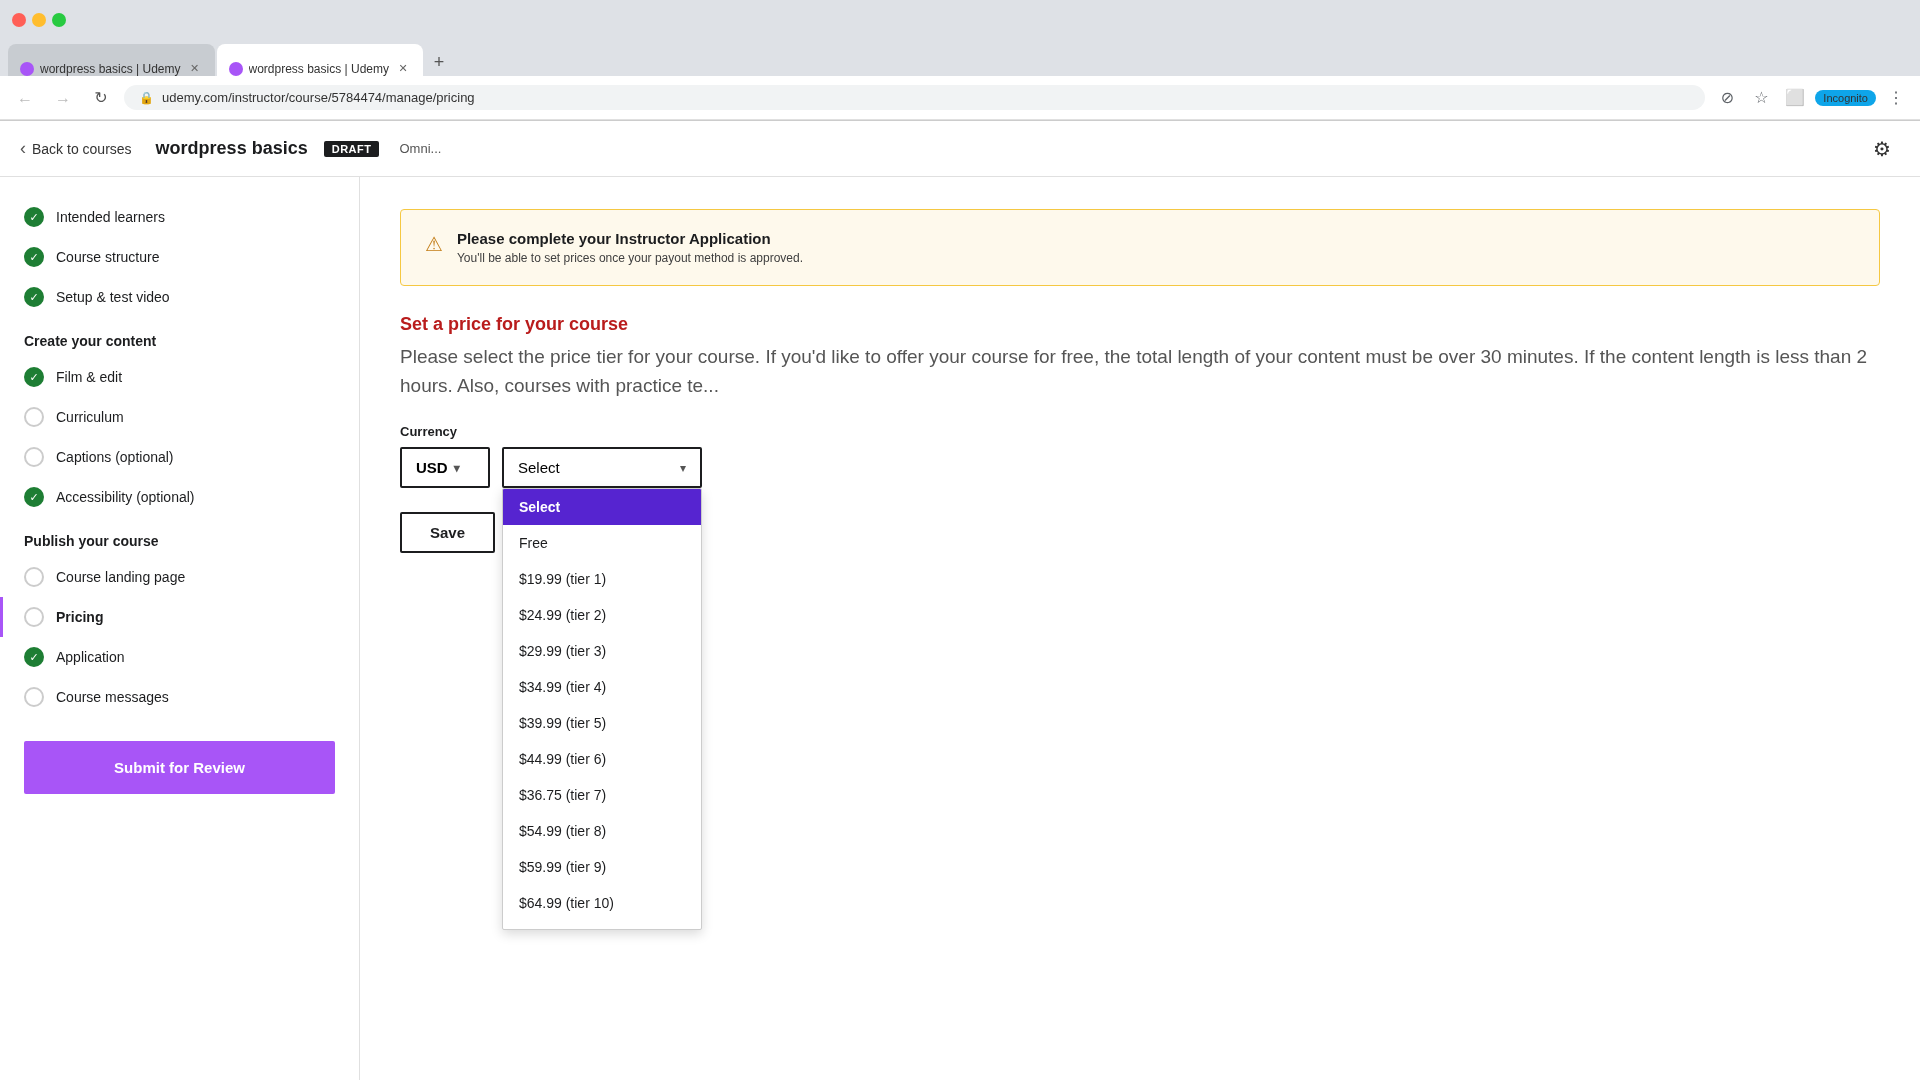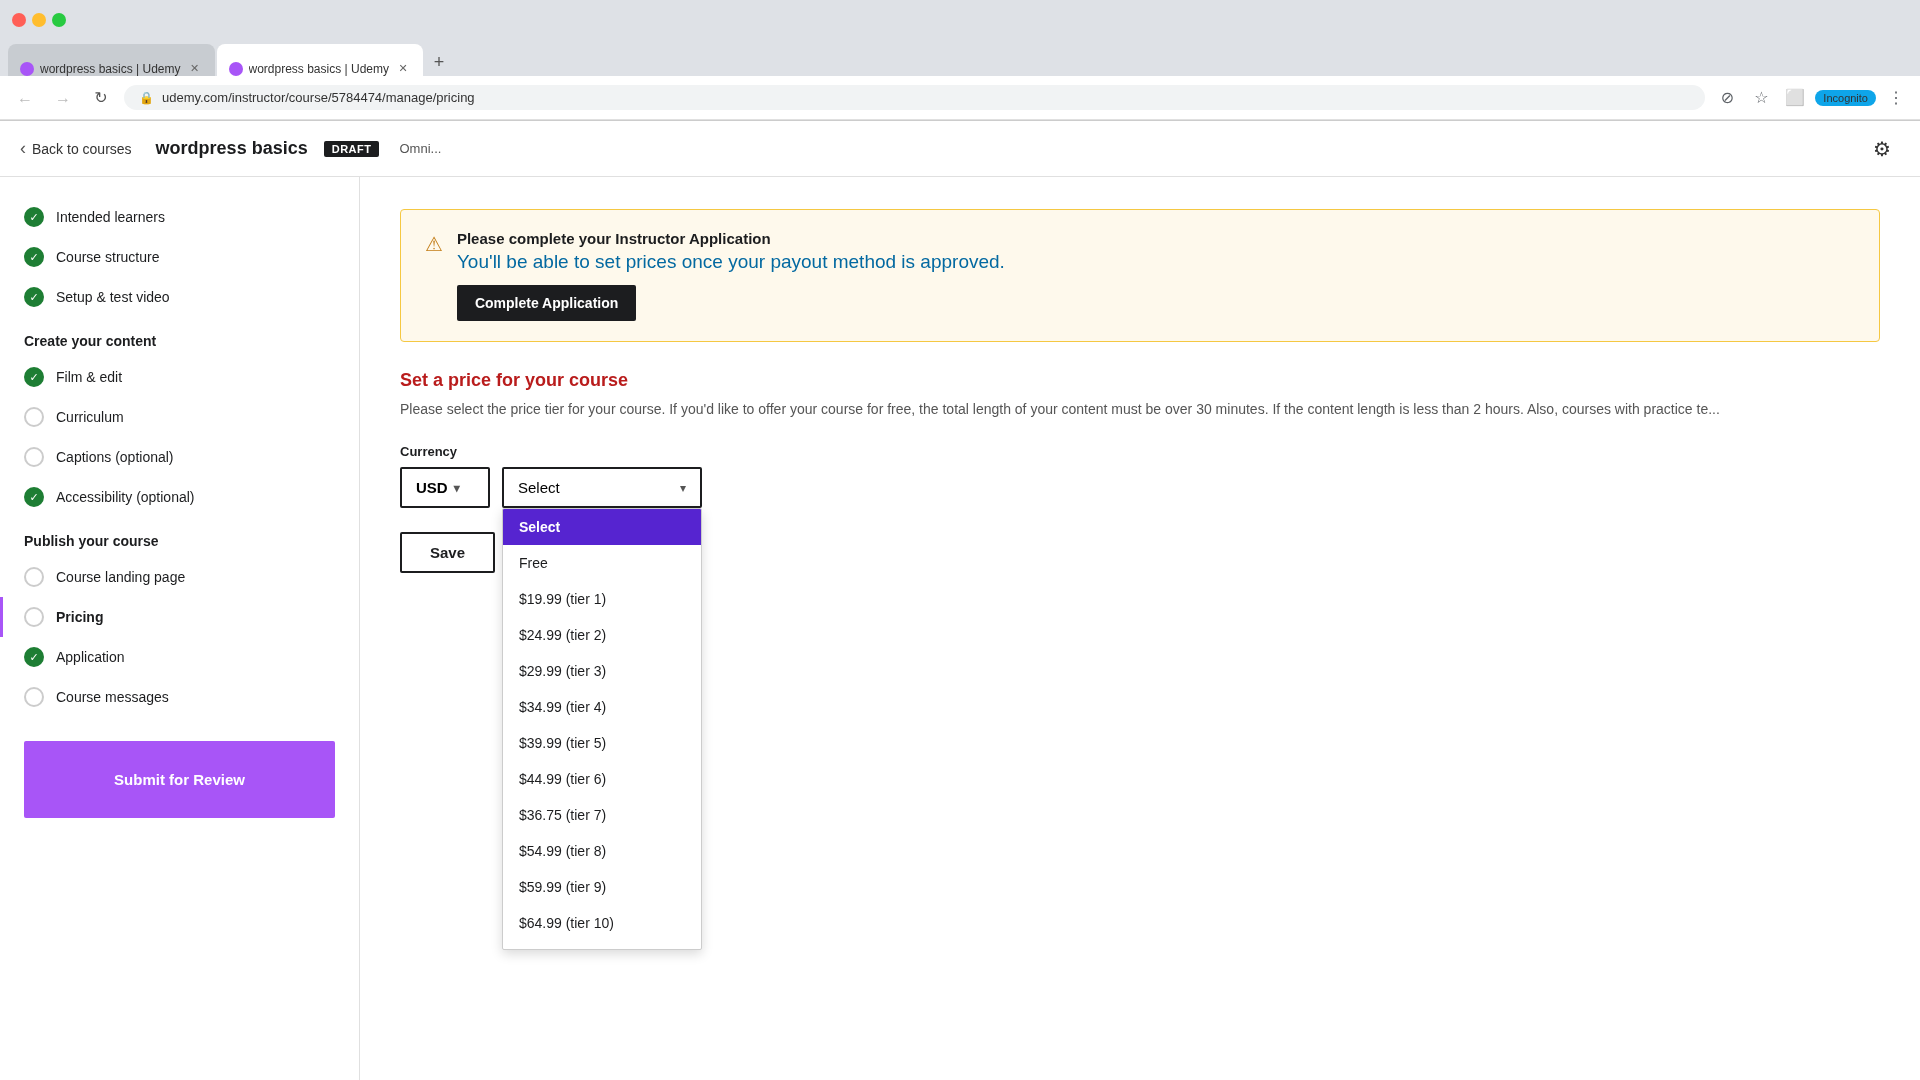--- a/index.html
+++ b/index.html
@@ -150,26 +150,26 @@
       border-radius: 4px;
       padding: 20px 24px;
       display: flex;
       align-items: flex-start;
       gap: 14px;
       margin-bottom: 28px;
     }
     .warning-icon { font-size: 20px; color: #c37d16; flex-shrink: 0; margin-top: 2px; }
     .warning-content { }
     .warning-title { font-size: 15px; font-weight: 700; color: #1c1d1f; margin-bottom: 4px; }
-    .warning-text { font-size: 19px; color: #0369a1; }
+    .warning-text { font-size: 12px; color: #404040; }
     .warning-actions { display: flex; gap: 12px; margin-top: 12px; }
     .btn-dark { background: #1c1d1f; color: #fff; border: none; padding: 10px 18px; font-size: 14px; font-weight: 600; cursor: pointer; border-radius: 2px; }
 
     .section-title { font-size: 18px; font-weight: 700; margin-bottom: 8px; color: #b91c1c; }
-    .section-desc { font-size: 14px; color: #555; margin-bottom: 24px; line-height: 1.5; }
+    .section-desc { font-size: 19px; color: #555; margin-bottom: 24px; line-height: 1.5; }
 
     .price-row { display: flex; align-items: center; gap: 12px; margin-bottom: 24px; }
     .currency-select {
       display: flex; align-items: center; gap: 6px;
       border: 2px solid #1c1d1f; padding: 10px 14px;
       font-size: 15px; font-weight: 600;
       cursor: pointer; background: #fff; border-radius: 2px;
       min-width: 90px;
     }
     .price-dropdown-wrapper { position: relative; }
@@ -183,21 +183,21 @@
 
     .save-btn {
       background: #fff; border: 2px solid #1c1d1f; color: #1c1d1f;
       padding: 10px 28px; font-size: 15px; font-weight: 700;
       cursor: pointer; border-radius: 2px;
     }
 
     
     .submit-btn {
       background: #a855f7; color: #fff; border: none;
-      padding: 30px 20px; font-size: 15px; font-weight: 700;
+      padding: 18px 20px; font-size: 15px; font-weight: 700;
       cursor: pointer; border-radius: 2px; width: calc(100% - 48px);
       margin: 16px 24px;
     }
     .dropdown-menu {
       position: absolute;
       top: 100%;
       left: 0;
       background: #fff;
       border: 1px solid #ccc;
       border-radius: 2px;
@@ -345,23 +345,20 @@
       <button class="submit-btn">Submit for Review</button>
     </div>
 
     <div class="main-content">
       
       <div class="warning-box">
         <span class="warning-icon">⚠</span>
         <div class="warning-content">
           <div class="warning-title">Please complete your Instructor Application</div>
           <div class="warning-text">You'll be able to set prices once your payout method is approved.</div>
-          <div class="warning-actions">
-            <button class="btn-dark">Complete Application</button>
-          </div>
         </div>
       </div>
 
       
       <div class="section-title">Set a price for your course</div>
       <div class="section-desc">Please select the price tier for your course. If you'd like to offer your course for free, the total length of your content must be over 30 minutes. If the content length is less than 2 hours. Also, courses with practice te...</div>
 
       
       <div style="font-size:13px;font-weight:600;color:#1c1d1f;margin-bottom:8px;">Currency</div>
 

